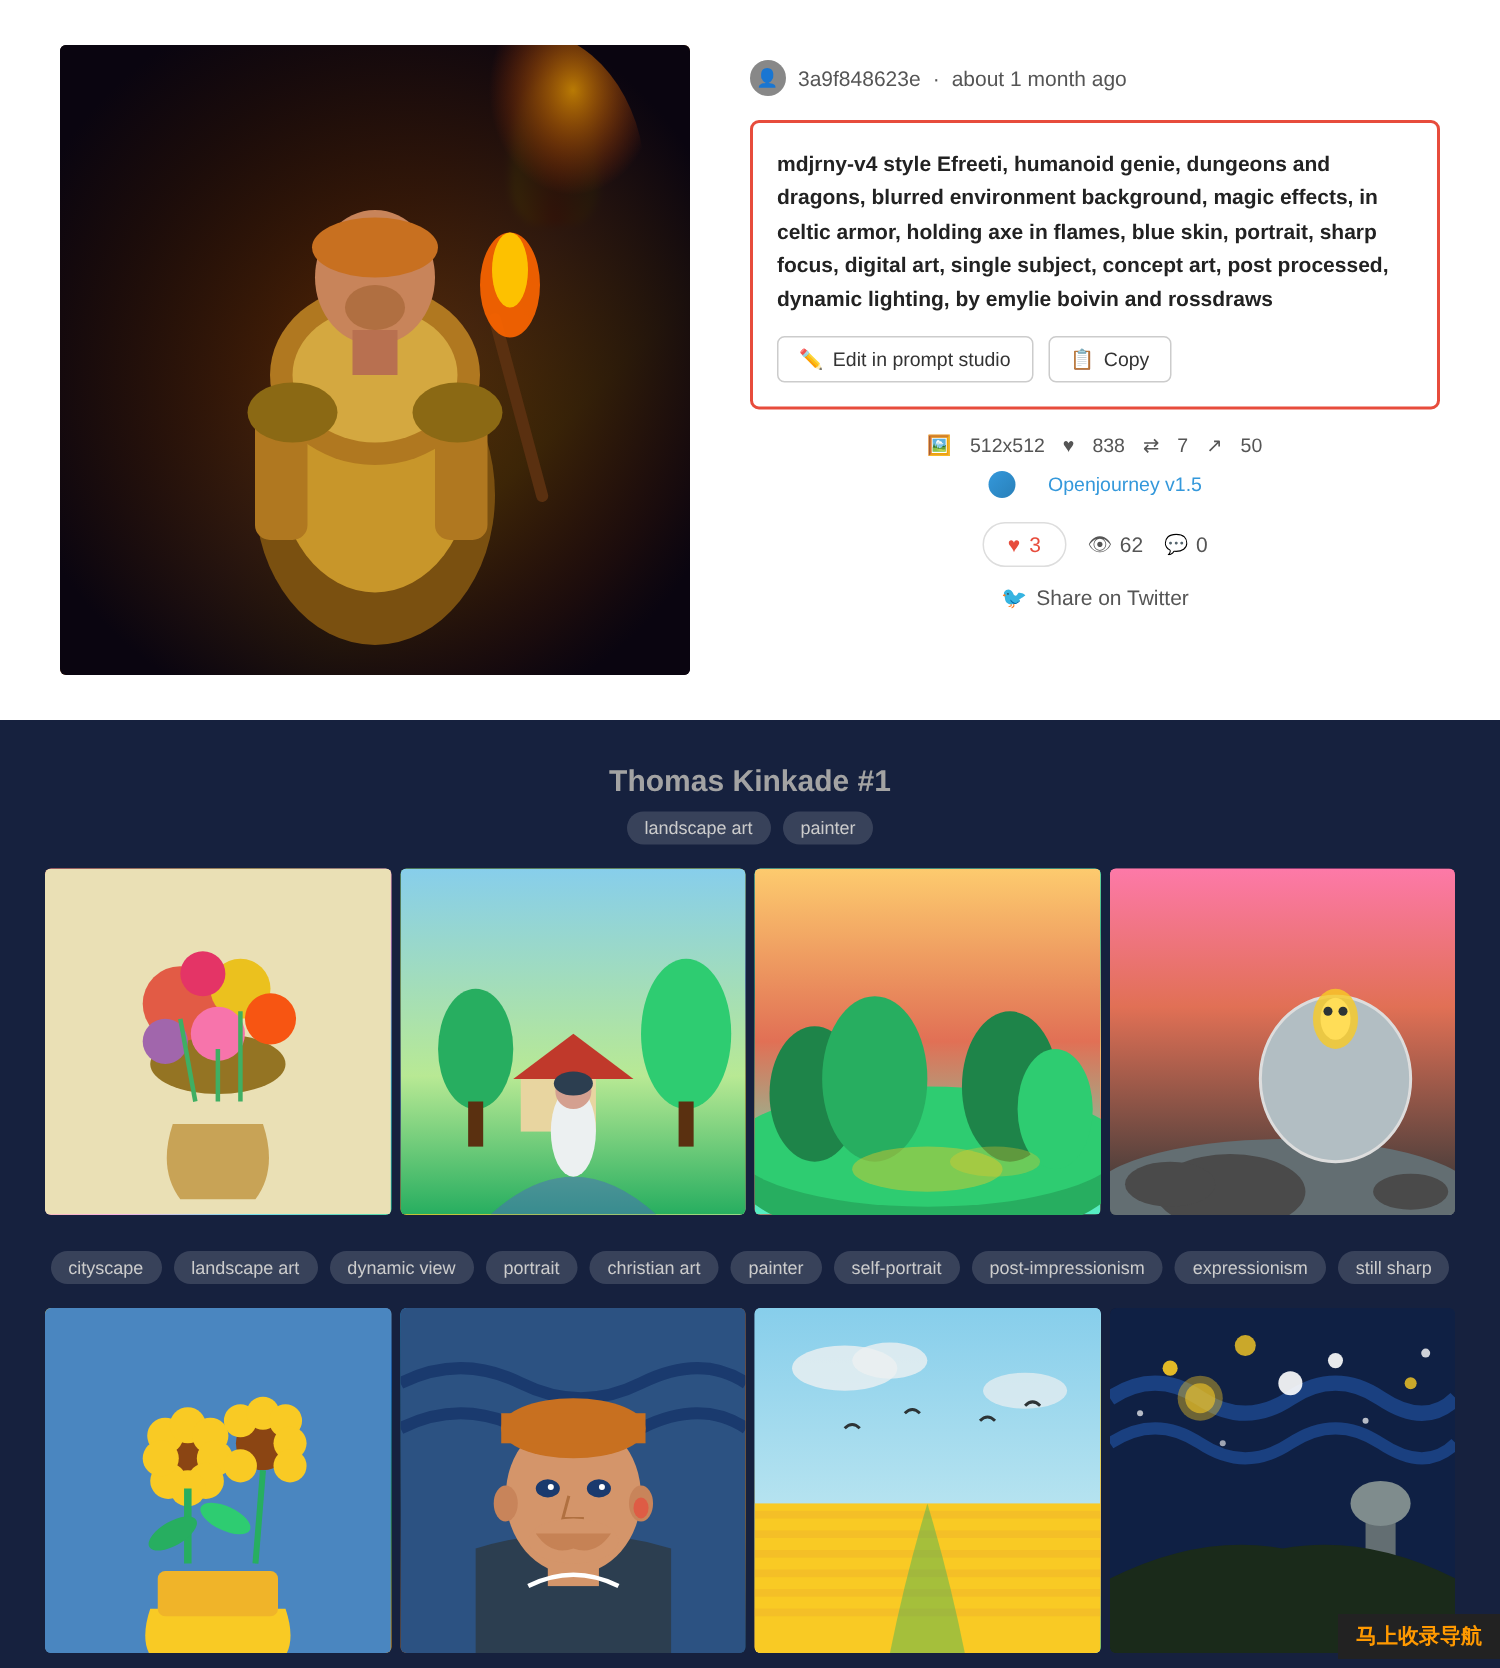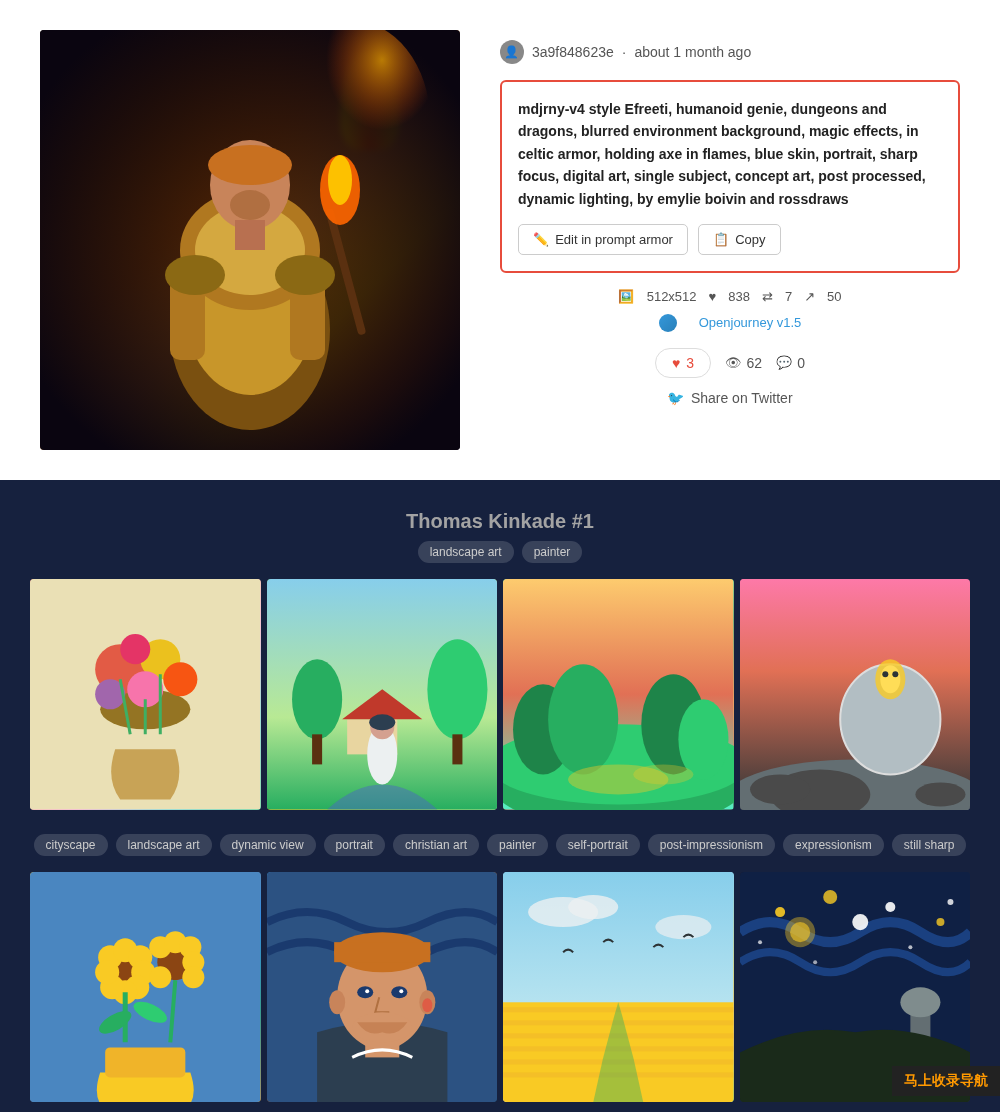--- a/index.html
+++ b/index.html
@@ -244,21 +244,21 @@
     }
     .img-wheat-field {
       background: linear-gradient(160deg, #87ceeb 0%, #98d8e8 30%, #f9ca24 60%, #f0932b 80%, #27ae60 100%);
     }
     .img-starry {
       background: linear-gradient(150deg, #1a1a2e 0%, #16213e 30%, #0f3460 60%, #e94560 80%, #533483 100%);
     }
 
     .bottom-watermark {
       position: fixed;
-      bottom: 16px;
+      bottom: 6px;
       right: 0;
       background: #222;
       color: #f90;
       padding: 6px 12px;
       font-size: 14px;
       font-weight: bold;
     }
 
     .stat-icon { font-size: 13px; }
   </style>
@@ -324,21 +324,21 @@
       <span>3a9f848623e</span>
       <span>·</span>
       <span>about 1 month ago</span>
     </div>
 
     <div class="prompt-box">
       <p class="prompt-text">mdjrny-v4 style Efreeti, humanoid genie, dungeons and dragons, blurred environment background, magic effects, in celtic armor, holding axe in flames, blue skin, portrait, sharp focus, digital art, single subject, concept art, post processed, dynamic lighting, by emylie boivin and rossdraws</p>
       <div class="prompt-actions">
         <button class="btn">
           <span>✏️</span>
-          <span>Edit in prompt armor</span>
+          <span>Edit in prompt studio</span>
         </button>
         <button class="btn">
           <span>📋</span>
           <span>Copy</span>
         </button>
       </div>
     </div>
 
     <div class="image-stats">
       <span>🖼️</span>

